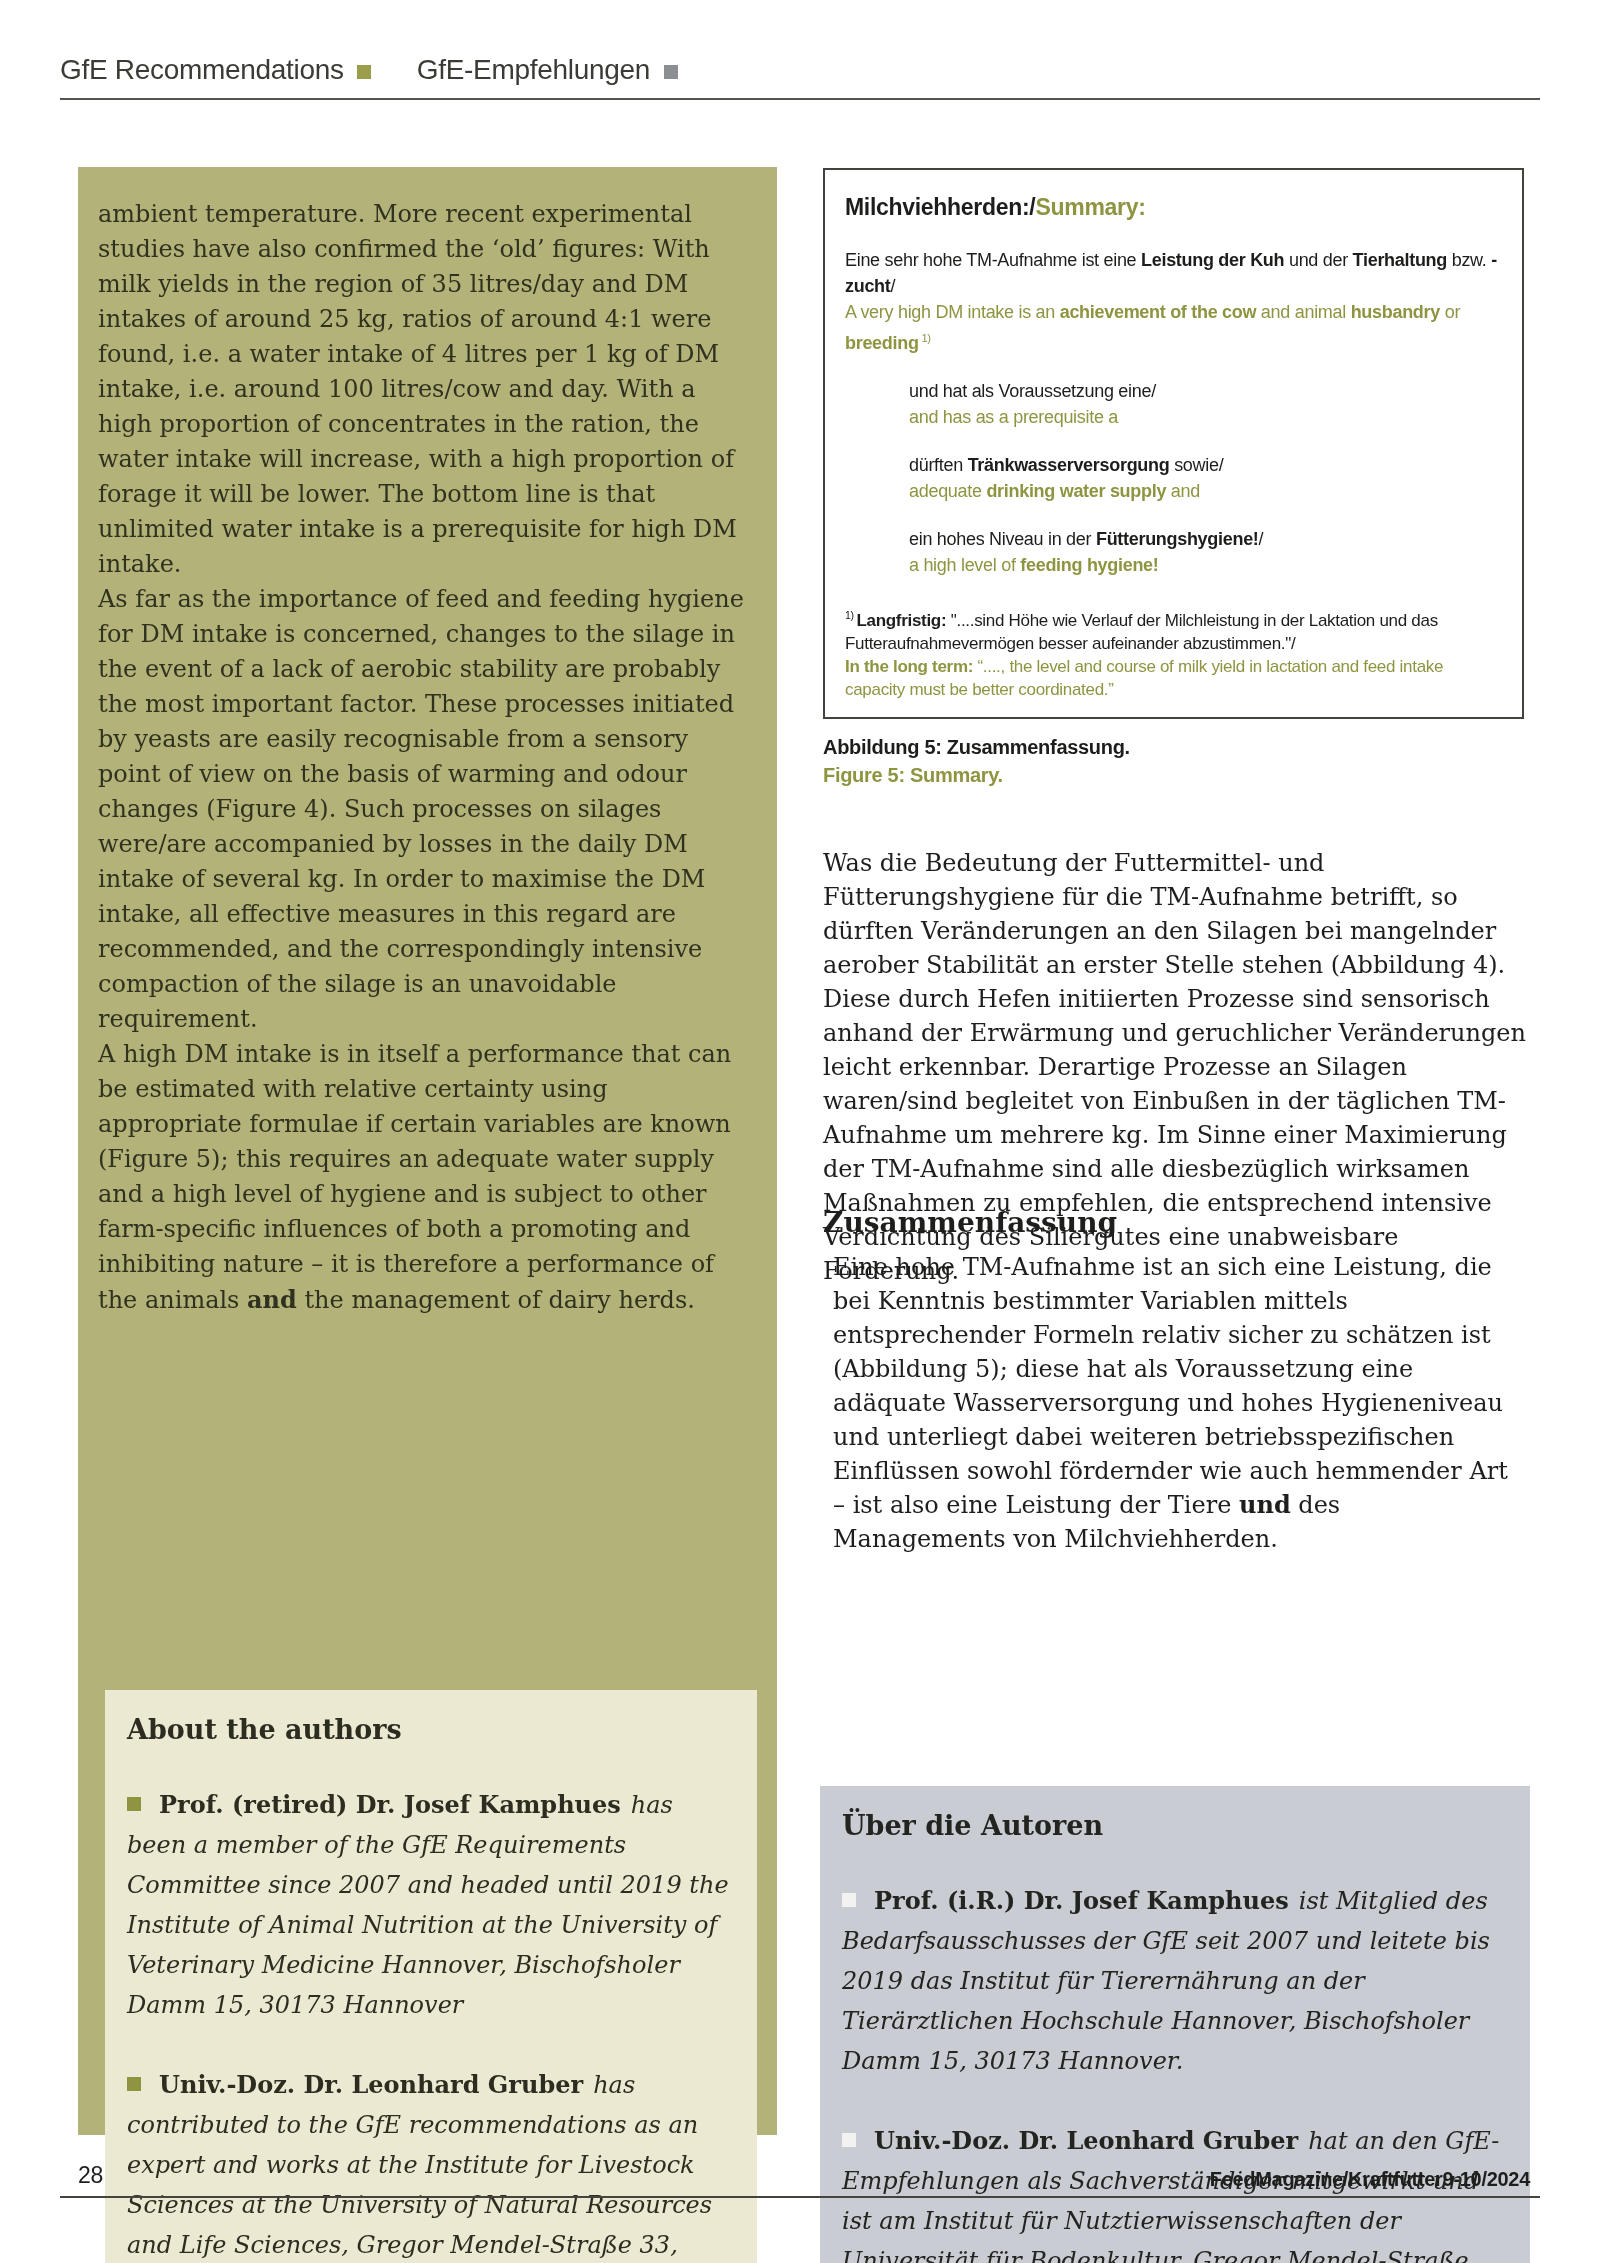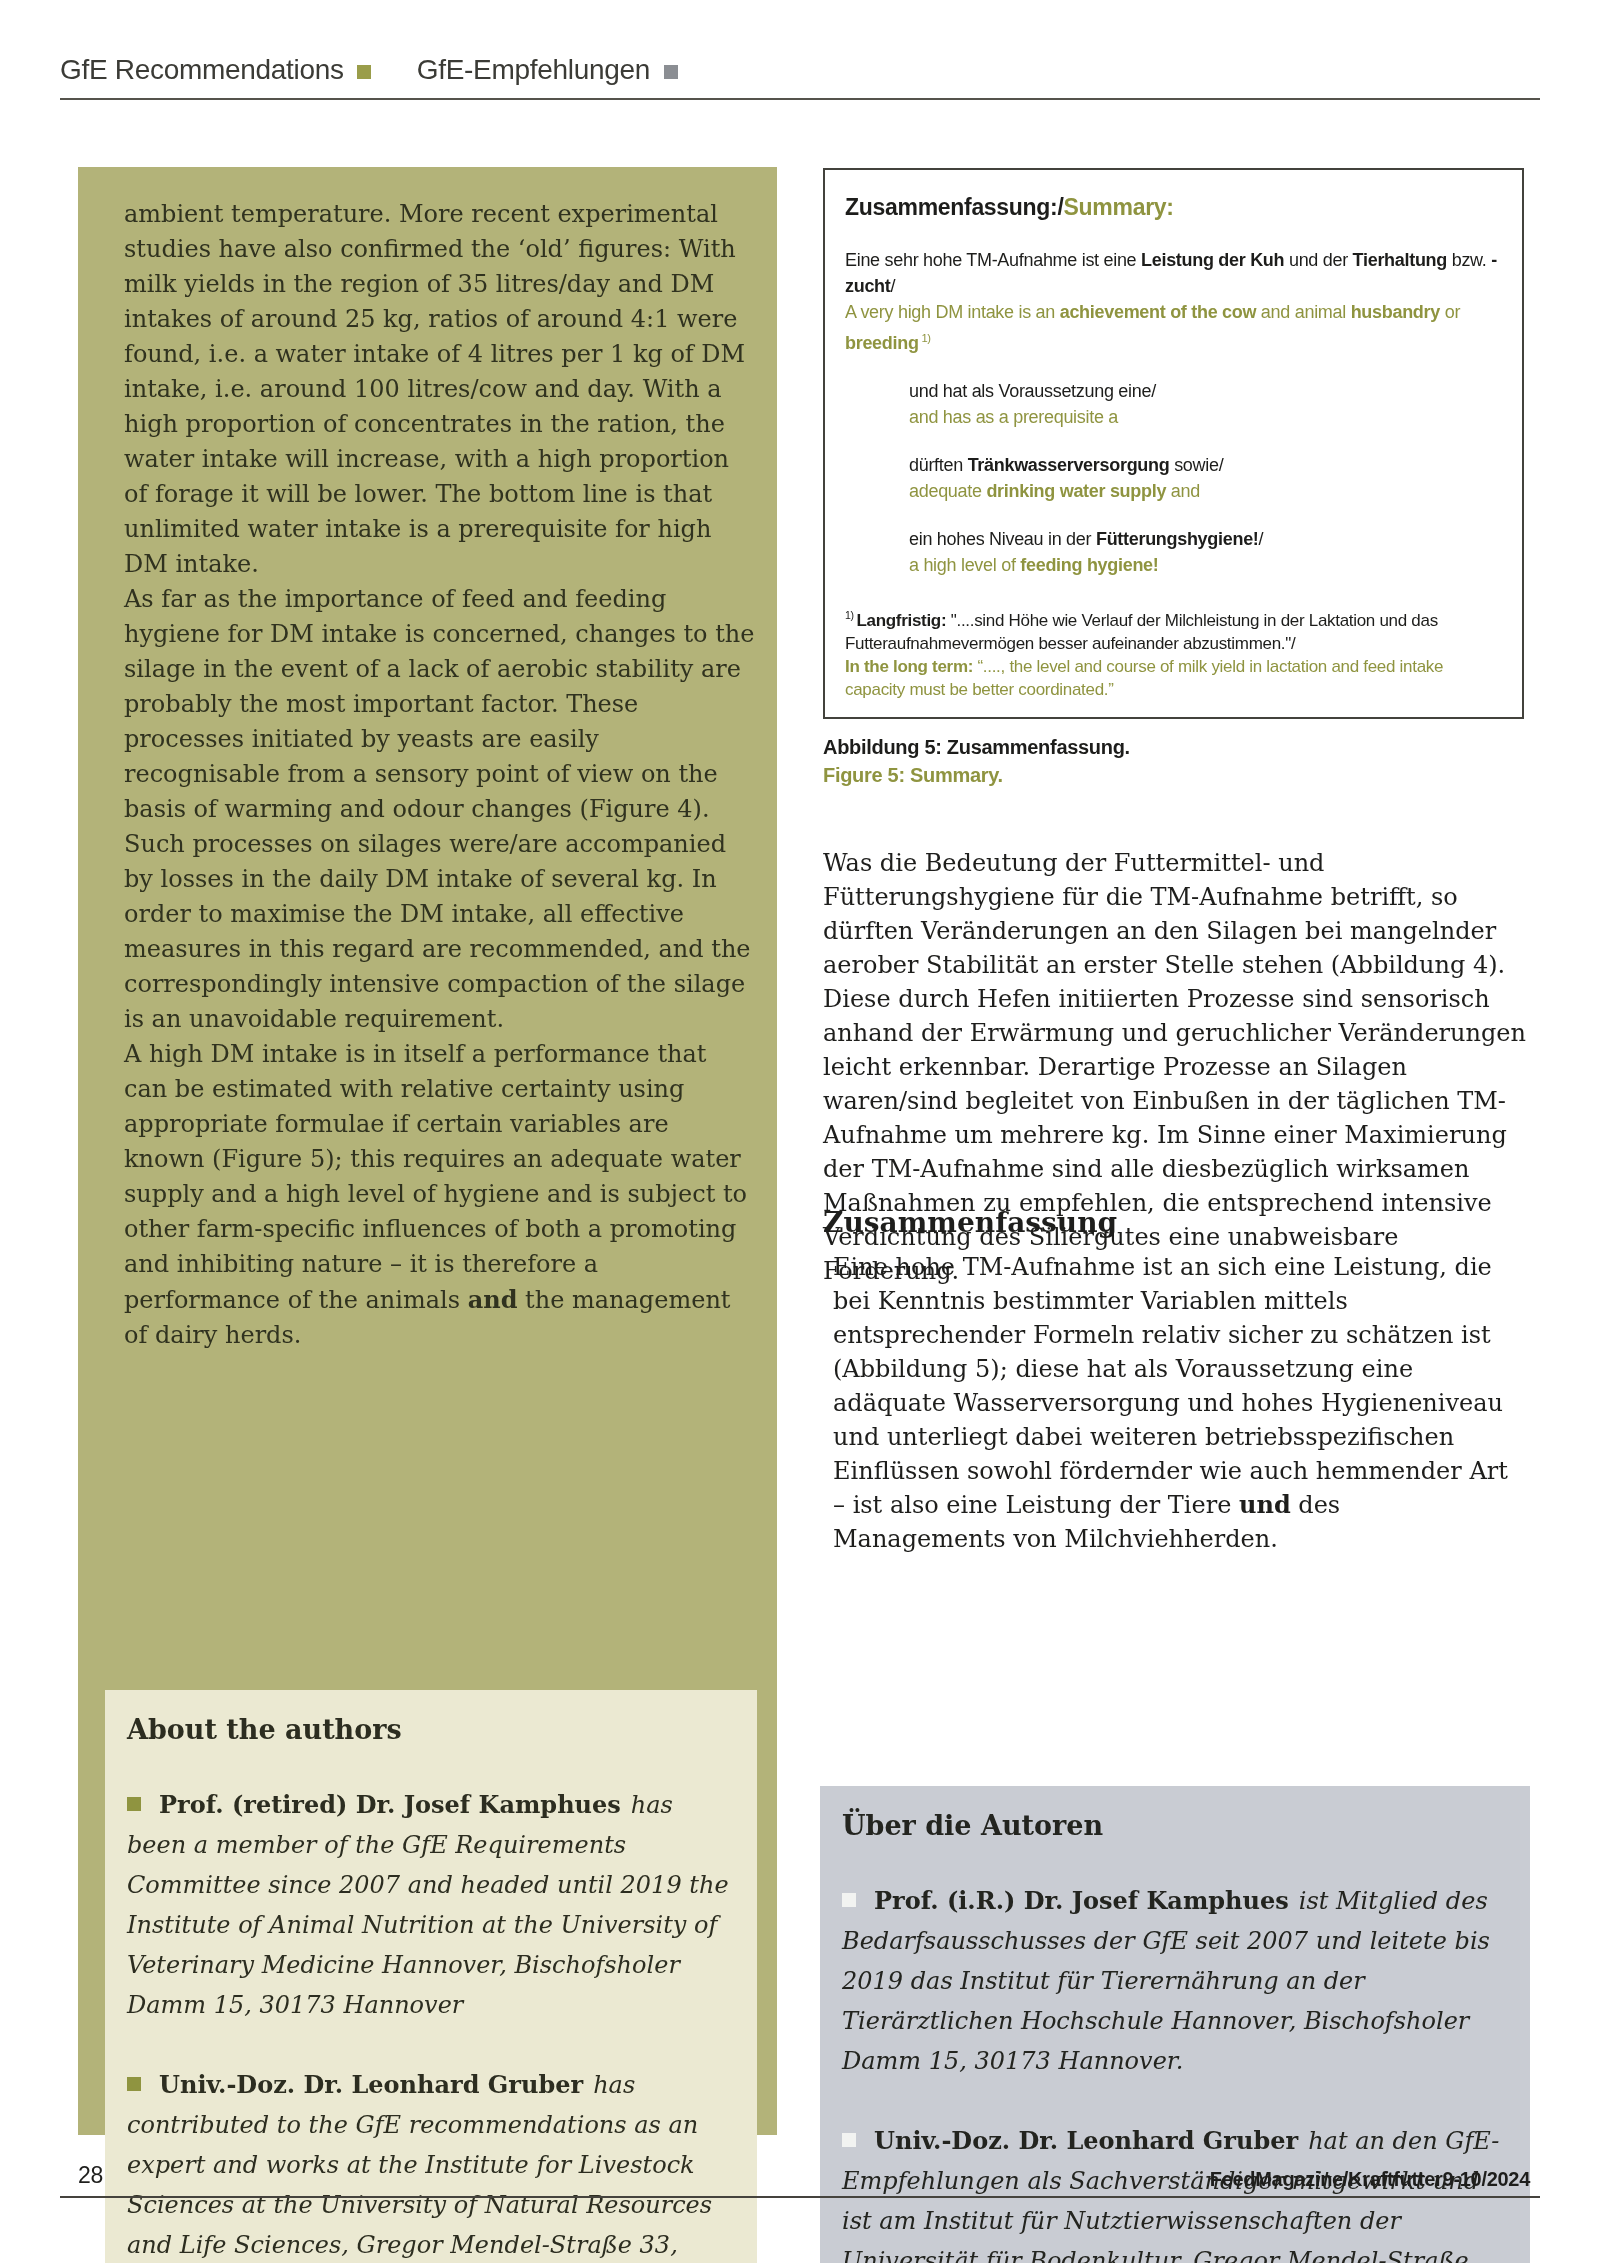--- a/index.html
+++ b/index.html
@@ -17,21 +17,21 @@
   .header { position:absolute; left:60px; top:54px; width:1480px;
             border-bottom:2px solid #55534c; padding-bottom:12px;
             font-size:28px; color:#3b3b36; }
   .header .title { margin-right:6px; }
   .sq { display:inline-block; width:14px; height:14px; margin-right:38px; }
   .olive-sq { background:#9a9d4a; }
   .gray-sq  { background:#8b8e93; margin-right:0; }
 
   
   .olive-col { position:absolute; left:78px; top:167px; width:699px; height:1968px;
-               background:#b3b379; box-sizing:border-box; padding:30px 22px 0 46px;
+               background:#b3b379; box-sizing:border-box; padding:30px 22px 0 20px;
                color:#30321f; }
   .olive-col p { margin:0; font-size:24px; line-height:35px; }
   .h-summary { margin:35px 0 0 0; font-size:24px; line-height:35px; font-weight:bold; }
 
   
   .about-box { position:absolute; left:105px; top:1690px; width:652px;
                background:#ebe9d2; box-sizing:border-box; padding:24px 26px 30px 22px;
                color:#2c2d20; }
   .about-box h3 { margin:0 0 40px 0; font-size:27px; font-weight:bold; }
   .author-item { font-size:24px; line-height:40px; }
@@ -98,21 +98,21 @@
     <div class="author-item">
       <span class="bullet bullet-olive"></span><span class="author-name">Prof. (retired) Dr. Josef Kamphues</span><span class="i">has been a member of the GfE Requirements Committee since 2007 and headed until 2019 the Institute of Animal Nutrition at the University of Veterinary Medicine Hannover, Bischofsholer Damm 15, 30173 Hannover</span>
     </div>
     <div class="author-item">
       <span class="bullet bullet-olive"></span><span class="author-name">Univ.-Doz. Dr. Leonhard Gruber</span><span class="i">has contributed to the GfE recommendations as an expert and works at the Institute for Livestock Sciences at the University of Natural Resources and Life Sciences, Gregor Mendel-Straße 33, 1180 Vienna (Austria)</span>
     </div>
   </div>
 
   <div class="figure-box sans">
     <div class="fig-title">
-      <span class="ft-de">Zusammenfassung:</span><span>/</span><span class="ft-en">Summary:</span>
+      <span class="ft-de">Milchviehherden:</span><span>/</span><span class="ft-en">Summary:</span>
     </div>
     <div class="fig-para"><span class="">Eine sehr hohe TM-Aufnahme ist eine </span><span class="b">Leistung der Kuh</span><span class=""> und der </span><span class="b">Tierhaltung</span><span class=""> bzw. </span><span class="b">-zucht</span><span class="">/</span><br><span class="en">A very high DM intake is an </span><span class="en b">achievement of the cow</span><span class="en"> and animal </span><span class="en b">husbandry</span><span class="en"> or </span><br><span class="en b">breeding</span><span class="en sup"> 1)</span></div>
     <div class="fig-item"><span class="">und hat als Voraussetzung eine/</span><br><span class="en">and has as a prerequisite a</span></div>
     <div class="fig-item"><span class="">dürften </span><span class="b">Tränkwasserversorgung</span><span class=""> sowie/</span><br><span class="en">adequate </span><span class="en b">drinking water supply</span><span class="en"> and</span></div>
     <div class="fig-item"><span class="">ein hohes Niveau in der </span><span class="b">Fütterungshygiene!</span><span class="">/</span><br><span class="en">a high level of </span><span class="en b">feeding hygiene!</span></div>
     <div class="fig-footnote"><span class="sup">1) </span><span class="b">Langfristig:</span><span class=""> "....sind Höhe wie Verlauf der Milchleistung in der Laktation und das Futteraufnahmevermögen besser aufeinander abzustimmen."/</span><br><span class="en b">In the long term:</span><span class="en"> “...., the level and course of milk yield in lactation and feed intake capacity must be better coordinated.”</span></div>
   </div>
 
   <div class="fig-caption sans">
     <div class="cap-de">Abbildung 5: Zusammenfassung.</div>

